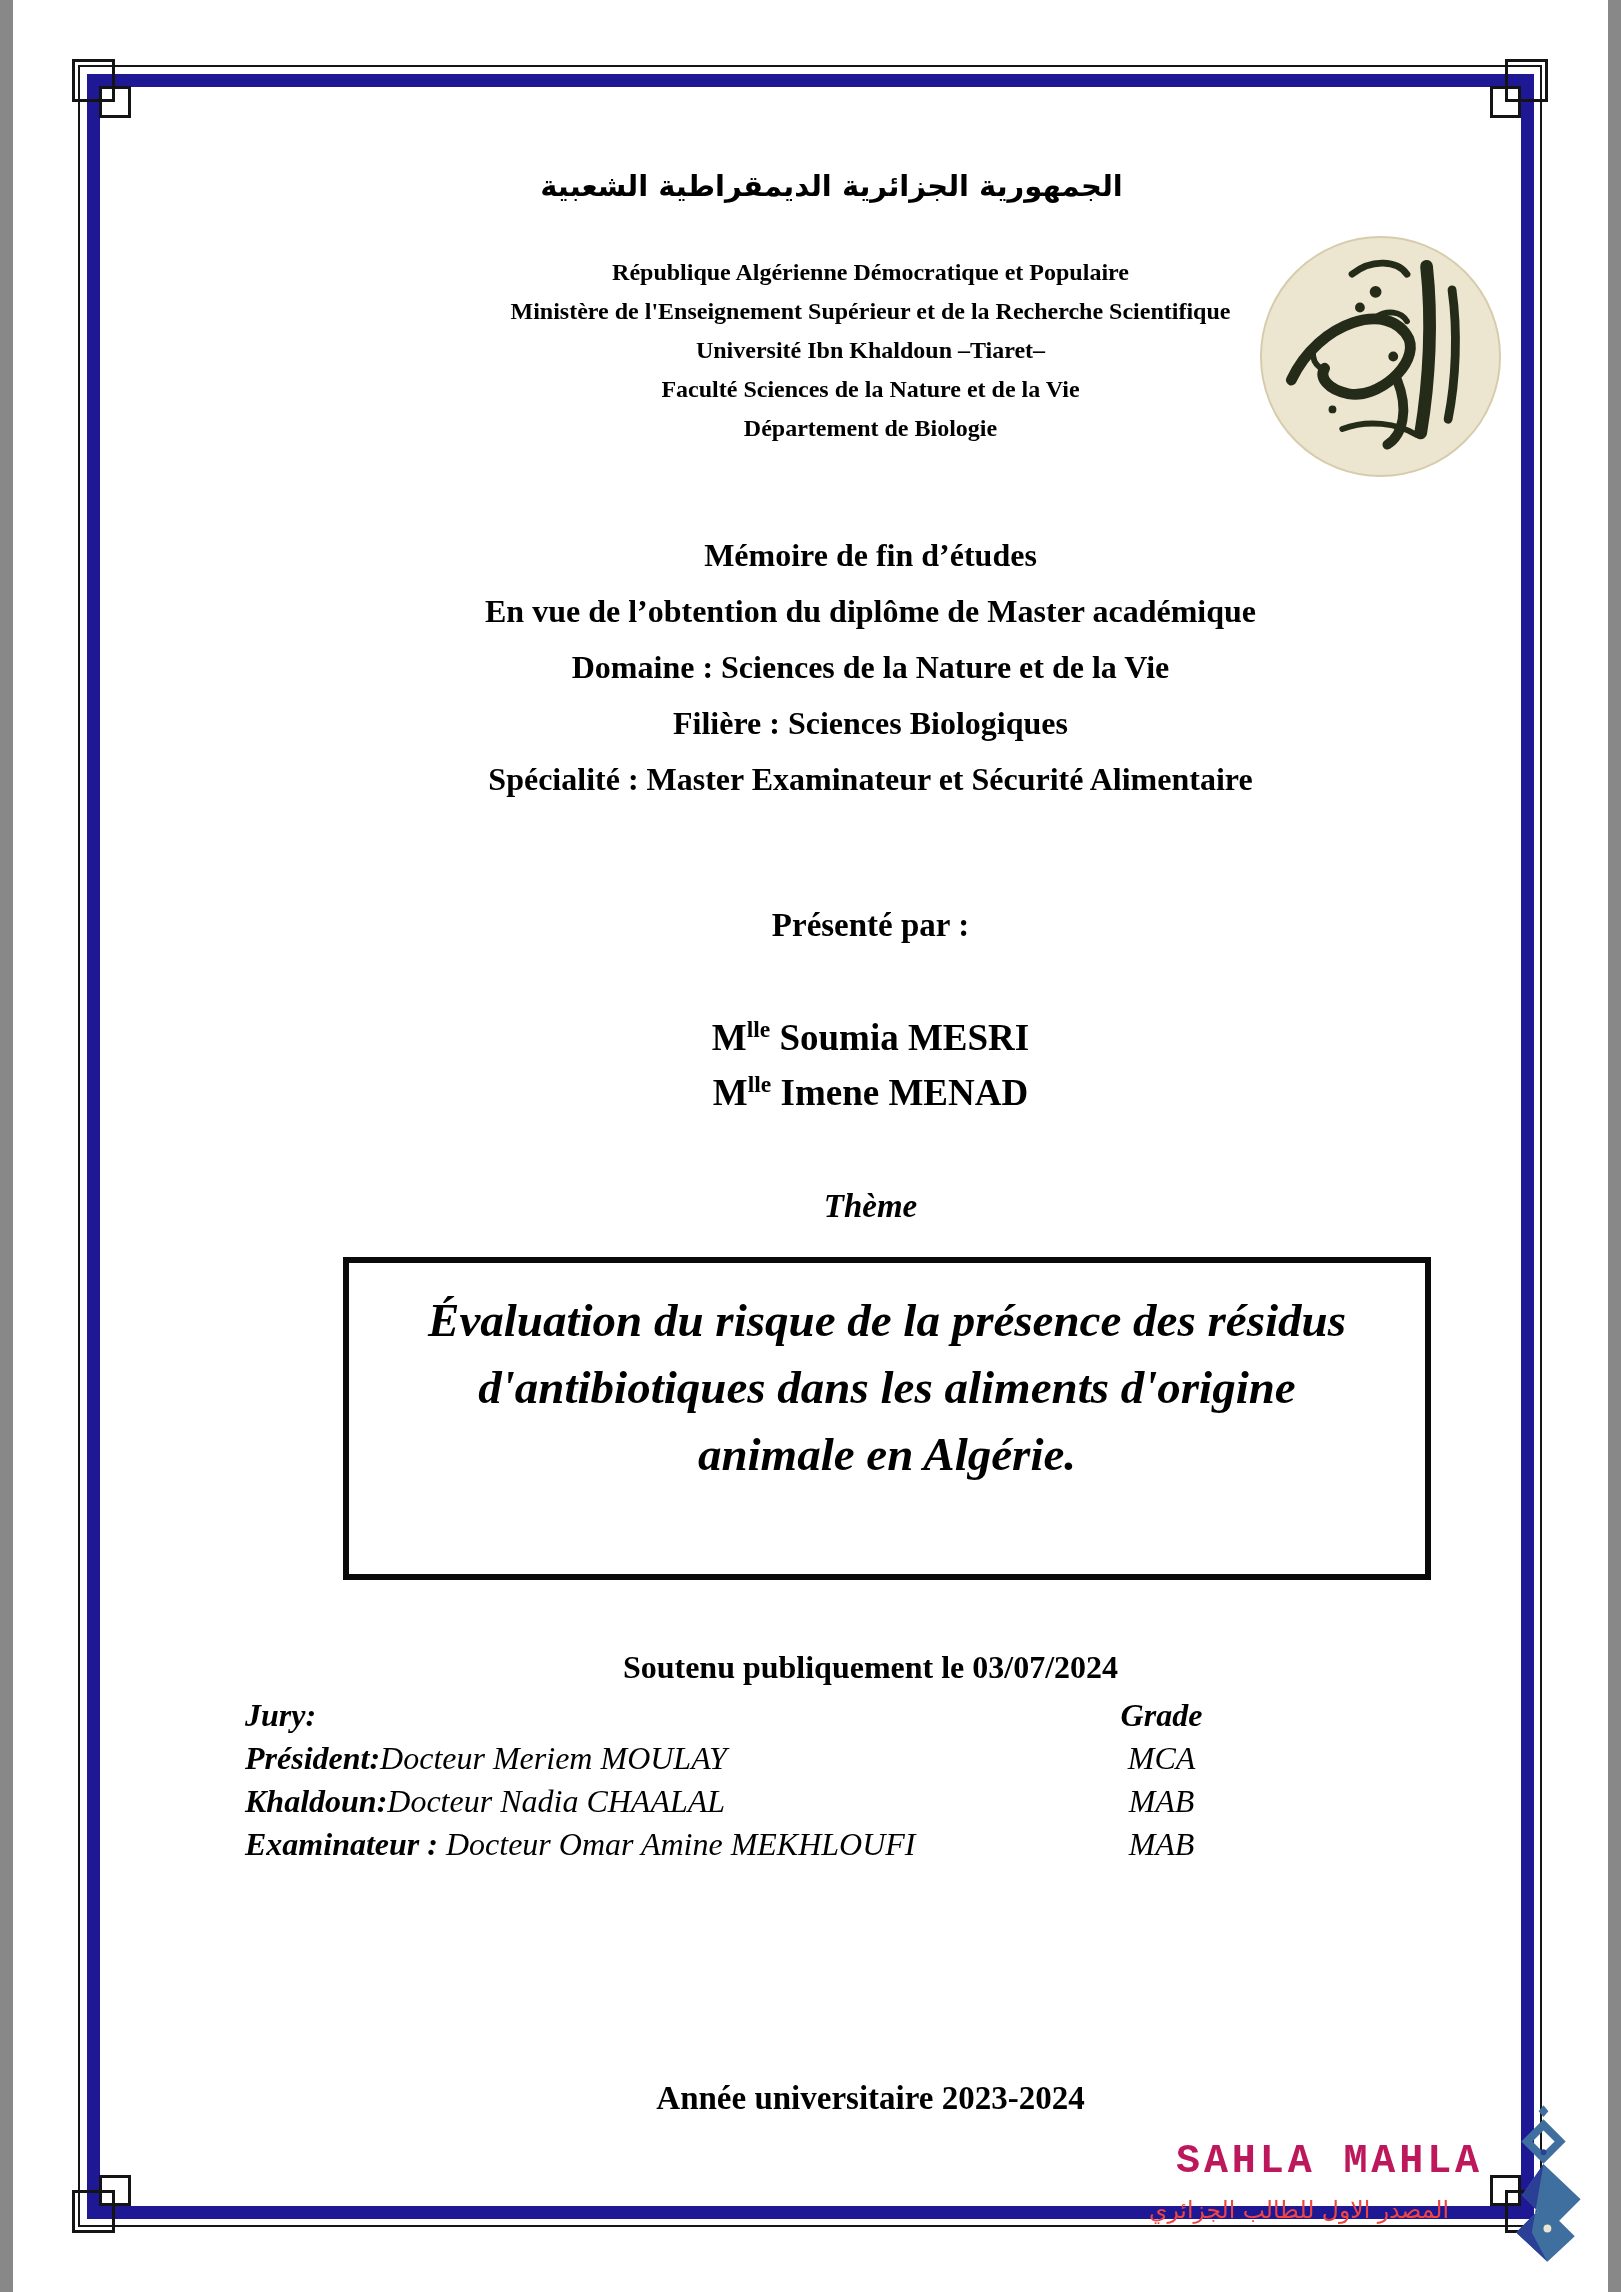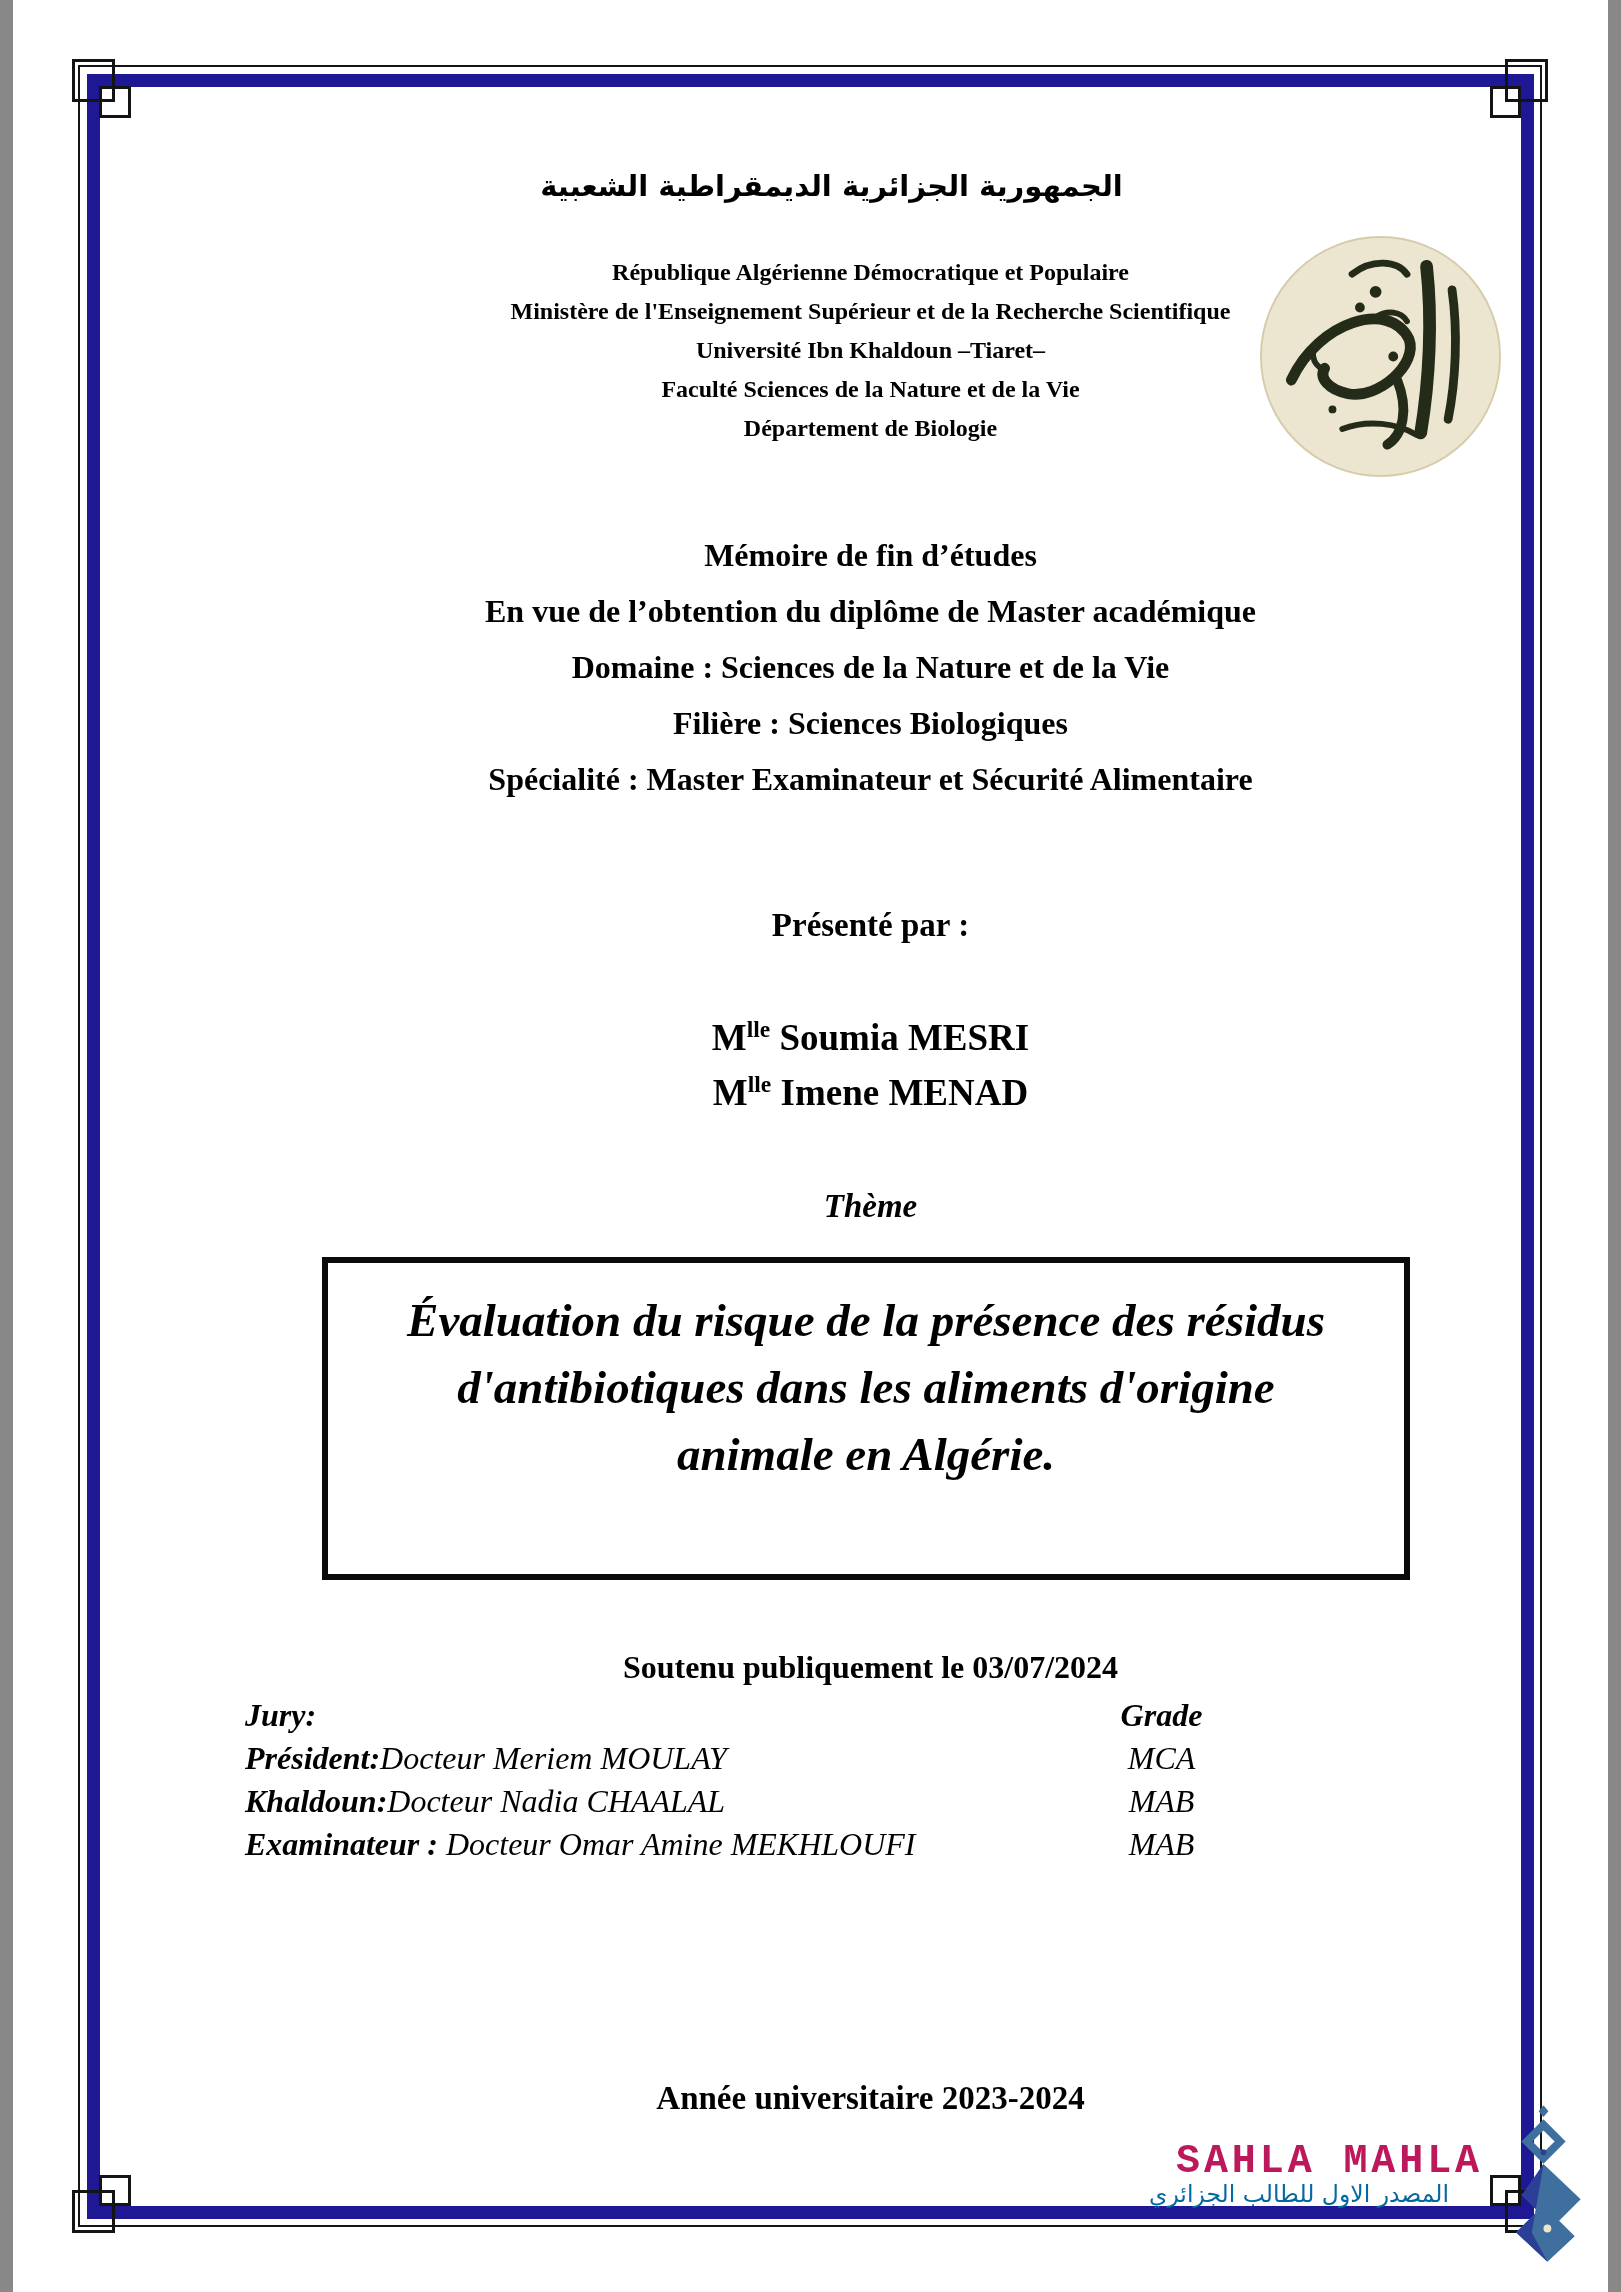--- a/index.html
+++ b/index.html
@@ -49,21 +49,21 @@
   .degree-block { top:527px; font-size:32px; font-weight:700; line-height:56px; white-space:nowrap; }
 
   .presented { top:907px; font-size:33px; font-weight:700; }
 
   .authors { top:1010px; font-size:37px; font-weight:700; line-height:55px; }
   .authors sup { font-size:23.5px; vertical-align:super; line-height:0; }
 
   .theme-label { top:1188px; font-size:33px; font-weight:700; font-style:italic; }
 
   .title-box {
-    position:absolute; left:309px; top:1257px; width:1088px; height:323px;
+    position:absolute; left:330px; top:1257px; width:1088px; height:323px;
     border:6.9px solid #0a0a0a; box-sizing:border-box;
     text-align:center;
   }
   .title-box .title-text {
     margin:23.5px 51px 0 51px;
     font-size:47px; font-weight:700; font-style:italic; line-height:67px;
   }
 
   .defense { top:1649px; font-size:32px; font-weight:700; }
 
@@ -173,21 +173,21 @@
     </div>
     <div class="jury-row">
       <span class="jury-role">Examinateur : </span><span>Docteur Omar Amine MEKHLOUFI</span>
       <span class="jury-grade">MAB</span>
     </div>
   </div>
 
   <div class="col academic-year">Année universitaire 2023-2024</div>
 
   <div class="wm-brand" style="color: #be185d; font-family: Liberation Mono, monospace;">SAHLA MAHLA</div>
-  <div class="wm-tagline" dir="rtl" style="color: #0369a1;">المصدر الاول للطالب الجزائري</div>
+  <div class="wm-tagline" dir="rtl" style="color: #ef4444; margin-top: 16px;">المصدر الاول للطالب الجزائري</div>
   <svg class="wm-glyph" viewBox="0 0 132 166">
     <path d="M66,2 l5,6 -5,6 -5,-6 z" fill="#3e6f9e"></path>
     <path d="M66,22 l17,17 -17,17 -17,-17 z" fill="none" stroke="#3e6f9e" stroke-width="8"></path>
     <path d="M66,62 L104,98 L82,120 L98,136 L70,162 L38,132 L60,110 L44,94 Z" fill="#3e6f9e"></path>
     <path d="M66,62 L44,94 L60,110 L38,132 L70,162 L54,132 Z" fill="#2c3f97"></path>
     <circle cx="66" cy="50" r="3" fill="#2c3f97"></circle>
     <circle cx="70" cy="128" r="4" fill="#ece5cf"></circle>
   </svg>
 
 </div>

